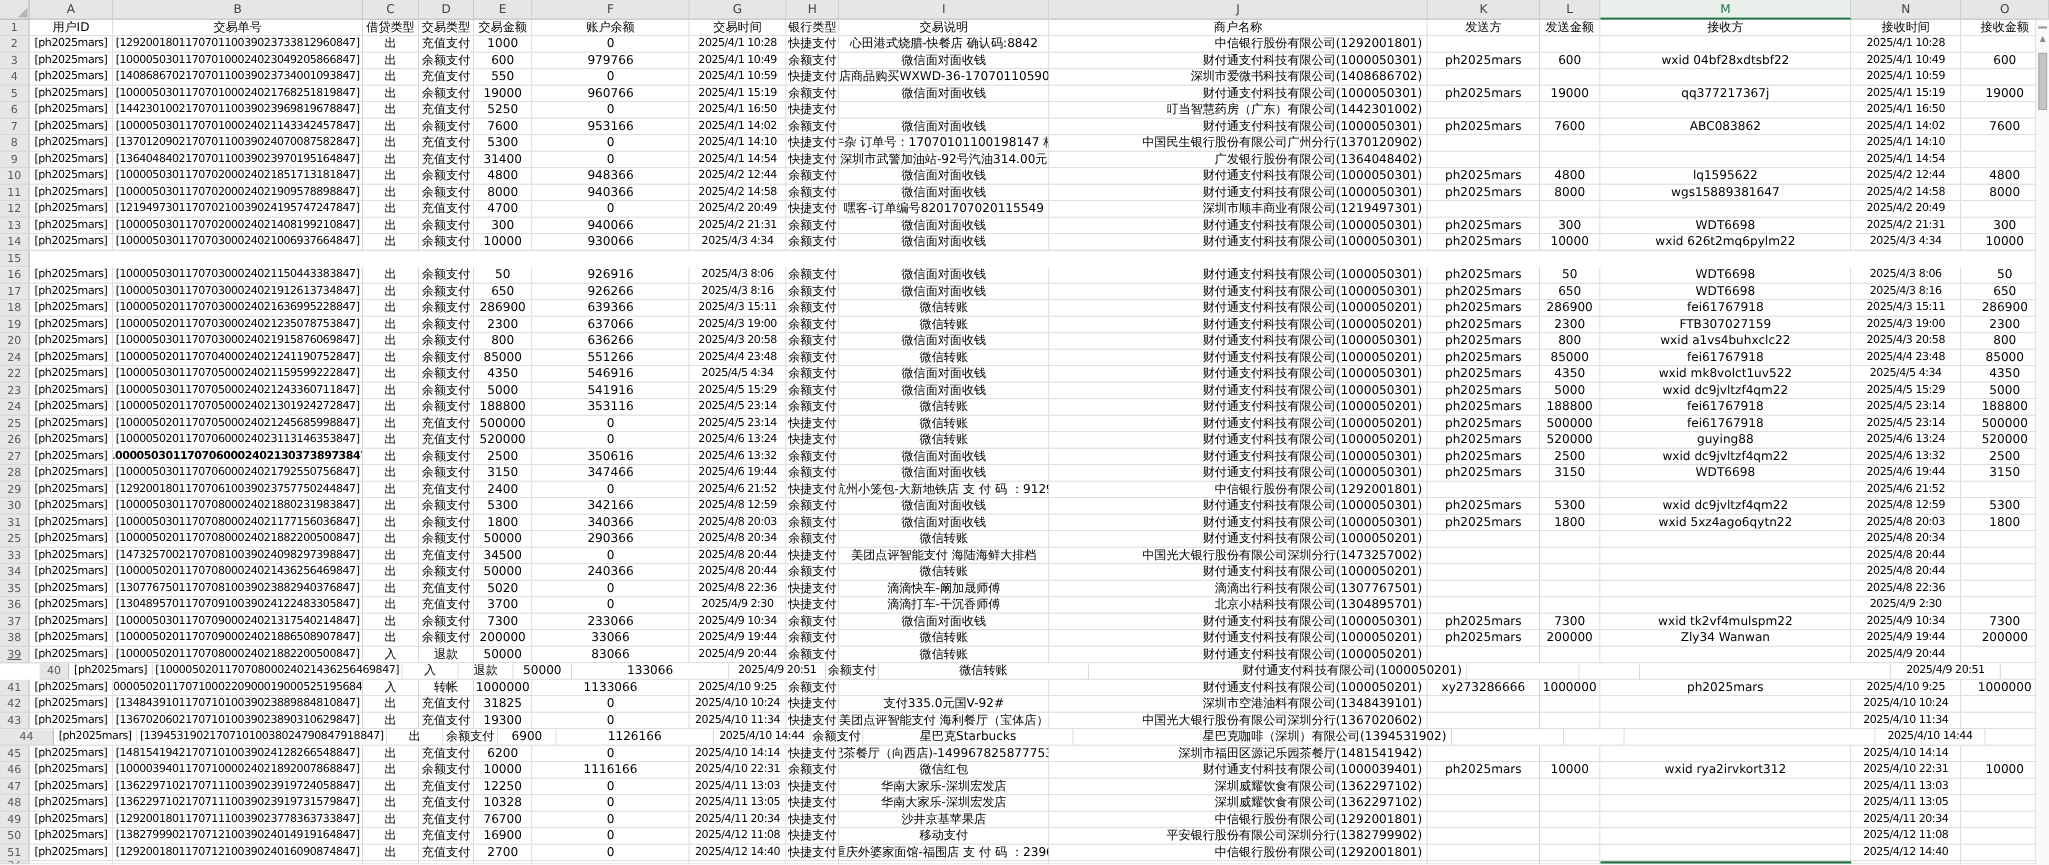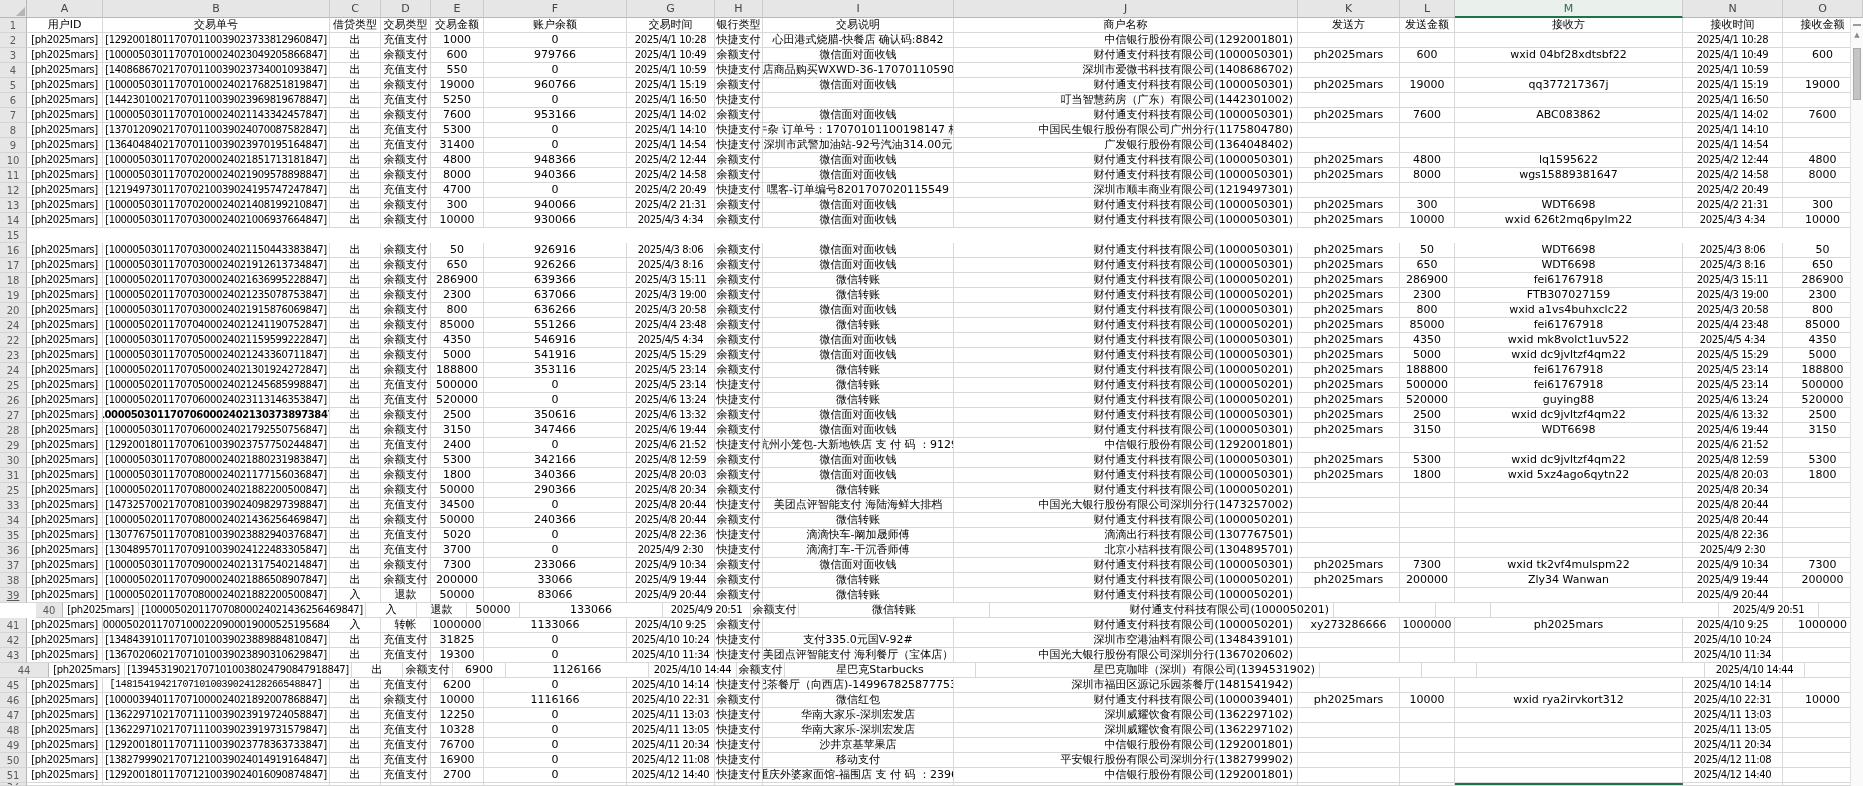--- a/index.html
+++ b/index.html
@@ -205,21 +205,21 @@
         <div class="gutter" style="width: 27px;">8</div>
         <div class="cell sm" style="width: 76px;">[ph2025mars]</div>
         <div class="cell sm" style="width: 227px;">[137012090217070110039024070087582847]</div>
         <div class="cell" style="width: 51px;">出</div>
         <div class="cell" style="width: 50px;">充值支付</div>
         <div class="cell" style="width: 53px;">5300</div>
         <div class="cell" style="width: 143px;">0</div>
         <div class="cell sm" style="width: 88px;">2025/4/1 14:10</div>
         <div class="cell" style="width: 48px;">快捷支付</div>
         <div class="cell" style="width: 191px;">阿叔牛杂 订单号：17070101100198147 核销码</div>
-        <div class="cell al-right" style="width: 344px;">中国民生银行股份有限公司广州分行(1175804780)</div>
+        <div class="cell al-right" style="width: 344px;">中国民生银行股份有限公司广州分行(1370120902)</div>
         <div class="cell" style="width: 102px;"></div>
         <div class="cell" style="width: 55px;"></div>
         <div class="cell" style="width: 228px;"></div>
         <div class="cell sm" style="width: 100px;">2025/4/1 14:10</div>
         <div class="cell" style="width: 80px;"></div>
       </div>
       <div class="row" style="height: 15px;">
         <div class="gutter" style="width: 27px;">9</div>
         <div class="cell sm" style="width: 76px;">[ph2025mars]</div>
         <div class="cell sm" style="width: 227px;">[136404840217070110039023970195164847]</div>
@@ -863,21 +863,21 @@
         <div class="cell al-right" style="width: 344px;">星巴克咖啡（深圳）有限公司(1394531902)</div>
         <div class="cell" style="width: 102px;"></div>
         <div class="cell" style="width: 55px;"></div>
         <div class="cell" style="width: 228px;"></div>
         <div class="cell sm" style="width: 100px;">2025/4/10 14:44</div>
         <div class="cell" style="width: 80px;"></div>
       </div>
       <div class="row" style="height: 15px;">
         <div class="gutter" style="width: 27px;">45</div>
         <div class="cell sm" style="width: 76px;">[ph2025mars]</div>
-        <div class="cell sm" style="width: 227px; font-family: Liberation Mono, monospace;">[148154194217071010039024128266548847]</div>
+        <div class="cell sm" style="width: 227px;">[148154194217071010039024128266548847]</div>
         <div class="cell" style="width: 51px;">出</div>
         <div class="cell" style="width: 50px;">充值支付</div>
         <div class="cell" style="width: 53px;">6200</div>
         <div class="cell" style="width: 143px;">0</div>
         <div class="cell sm" style="width: 88px;">2025/4/10 14:14</div>
         <div class="cell" style="width: 48px;">快捷支付</div>
         <div class="cell" style="width: 191px;">源记茶餐厅（向西店)-14996782587775352</div>
         <div class="cell al-right" style="width: 344px;">深圳市福田区源记乐园茶餐厅(1481541942)</div>
         <div class="cell" style="width: 102px;"></div>
         <div class="cell" style="width: 55px;"></div>

